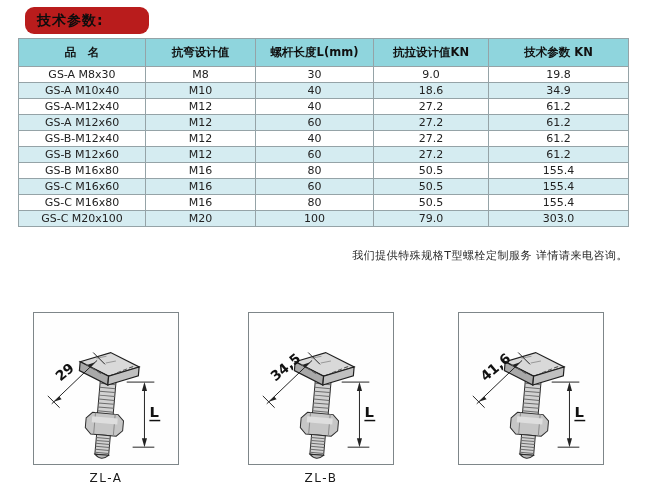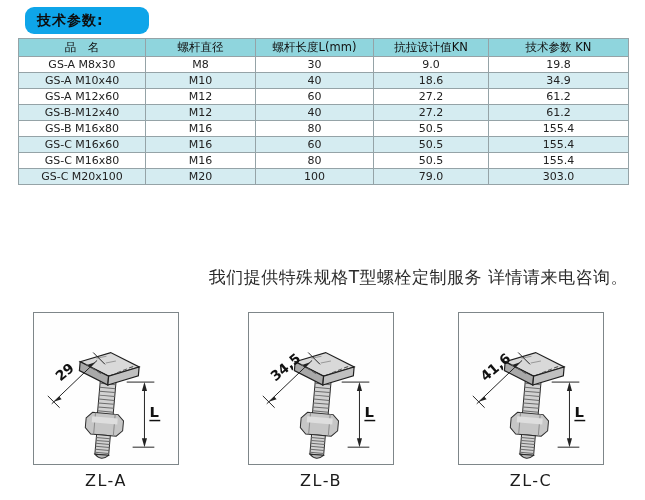--- a/index.html
+++ b/index.html
@@ -10,21 +10,21 @@
     font-family: "DejaVu Sans", "Liberation Sans", sans-serif;
     color: #1a1a1a;
     overflow: hidden;
   }
 
   
   .title-box {
     position: absolute;
     left: 25px; top: 7px;
     width: 124px; height: 27px;
-    background: #0ea5e9;
+    background: #b91c1c;
     border-radius: 9px;
     font-size: 14px;
     font-weight: bold;
     color: #0d0d0d;
     display: flex;
     align-items: center;
     padding-left: 12px;
     letter-spacing: 1px;
   }
 
@@ -37,61 +37,61 @@
     table-layout: fixed;
     text-align: center;
   }
   table.spec th, table.spec td {
     border: 1px solid #95a3a7;
     overflow: hidden;
     white-space: nowrap;
   }
   table.spec th {
     background: #8fd5dd;
-    height: 18px;
+    height: 28px;
     font-size: 11.5px;
-    font-weight: normal;
+    font-weight: bold;
     color: #101010;
   }
   table.spec td {
     height: 15px;
     font-size: 11px;
     line-height: 15px;
     color: #222;
     background: #ffffff;
     padding: 0 2px;
   }
   table.spec tbody tr:nth-child(even) td { background: #d5ecf1; }
 
   
   .note {
     position: absolute;
-    top: 266px;
+    top: 248px;
     right: 17px;
-    font-size: 17px;
+    font-size: 11px;
     color: #2a2a2a;
     letter-spacing: 0.5px;
     margin-left: 32px;
   }
 
   
   .cards { position: absolute; left: 0; top: 312px; width: 645px; height: 185px; }
   .card { position: absolute; top: 0; width: 146px; }
   .card-0 { left: 33px; }
   .card-1 { left: 248px; }
   .card-2 { left: 458px; }
   .card .box {
     width: 146px; height: 153px;
     border: 1px solid #7e8689;
     background: #fefefe;
   }
   .card .label {
     margin-top: 6px;
     text-align: center;
-    font-size: 16px;
+    font-size: 12px;
     letter-spacing: 1.5px;
     color: #1b1b1b;
   }
   svg text { font-family: "DejaVu Sans", sans-serif; }
 </style>
 </head>
 <body>
 
 <div class="title-box">技术参数:</div>
 
@@ -99,21 +99,21 @@
   <colgroup>
     <col style="width:127px">
       <col style="width:110px">
       <col style="width:118px">
     <col style="width:115px">
       <col style="width:140px">
   </colgroup>
   <thead>
     <tr>
       <th>品　名</th>
-      <th>螺杆直径</th>
+      <th>抗弯设计值</th>
       <th>螺杆长度L(mm)</th>
       <th>抗拉设计值KN</th>
       <th>技术参数 KN</th>
     </tr>
   </thead>
   <tbody>
       <tr>
     <td>GS-A M8x30</td>
     <td>M8</td>
     <td>30</td>
@@ -121,30 +121,44 @@
     <td>19.8</td>
   </tr>
       <tr>
     <td>GS-A M10x40</td>
     <td>M10</td>
     <td>40</td>
     <td>18.6</td>
     <td>34.9</td>
   </tr>
       <tr>
+    <td>GS-A-M12x40</td>
+    <td>M12</td>
+    <td>40</td>
+    <td>27.2</td>
+    <td>61.2</td>
+  </tr>
+      <tr>
     <td>GS-A M12x60</td>
     <td>M12</td>
     <td>60</td>
     <td>27.2</td>
     <td>61.2</td>
   </tr>
       <tr>
     <td>GS-B-M12x40</td>
     <td>M12</td>
     <td>40</td>
+    <td>27.2</td>
+    <td>61.2</td>
+  </tr>
+      <tr>
+    <td>GS-B M12x60</td>
+    <td>M12</td>
+    <td>60</td>
     <td>27.2</td>
     <td>61.2</td>
   </tr>
       <tr>
     <td>GS-B M16x80</td>
     <td>M16</td>
     <td>80</td>
     <td>50.5</td>
     <td>155.4</td>
   </tr>
@@ -307,15 +321,14 @@
           <line x1="94" y1="70" x2="122" y2="70"></line>
           <line x1="100" y1="136" x2="122" y2="136"></line>
           <line x1="112" y1="72" x2="112" y2="134"></line>
           <polygon points="112,70 109.4,79 114.6,79" fill="#222" stroke="none"></polygon>
           <polygon points="112,136 109.4,127 114.6,127" fill="#222" stroke="none"></polygon>
           <text x="117" y="105" font-size="15" font-weight="bold" fill="#111" stroke="none">L</text>
           <line x1="117" y1="109" x2="128" y2="109" stroke="#111" stroke-width="1.5"></line>
         </g>
       </svg>
     </div>
-    <div class="label">ZL-C</div>
   </div>
   </div>
 
 </body></html>

